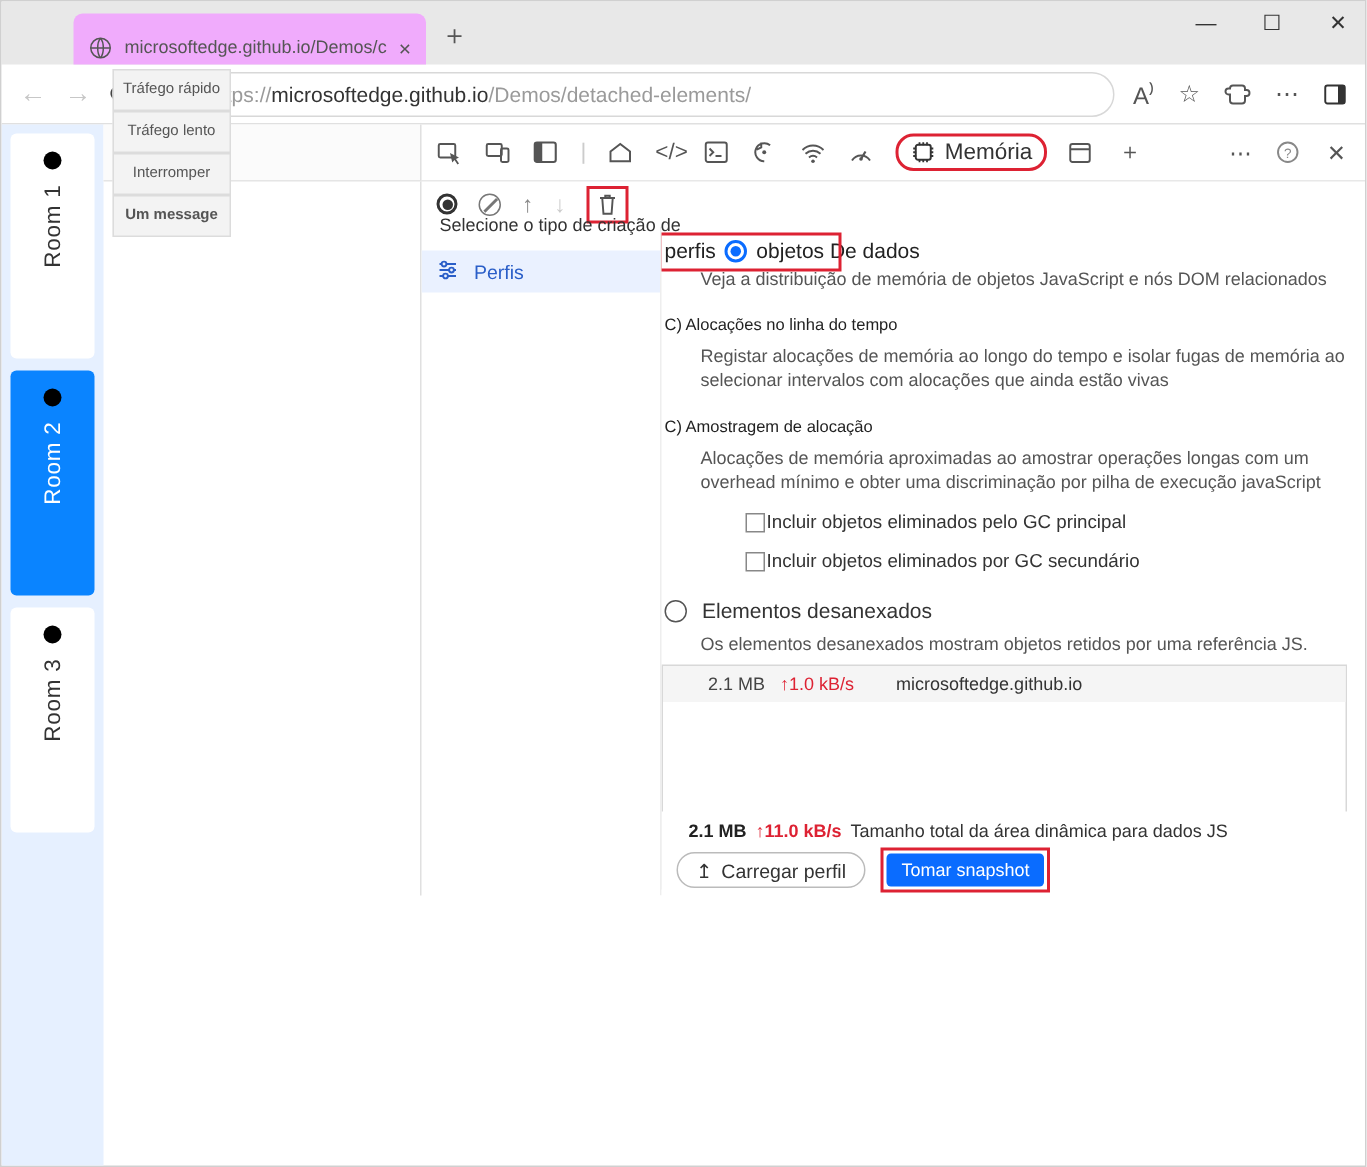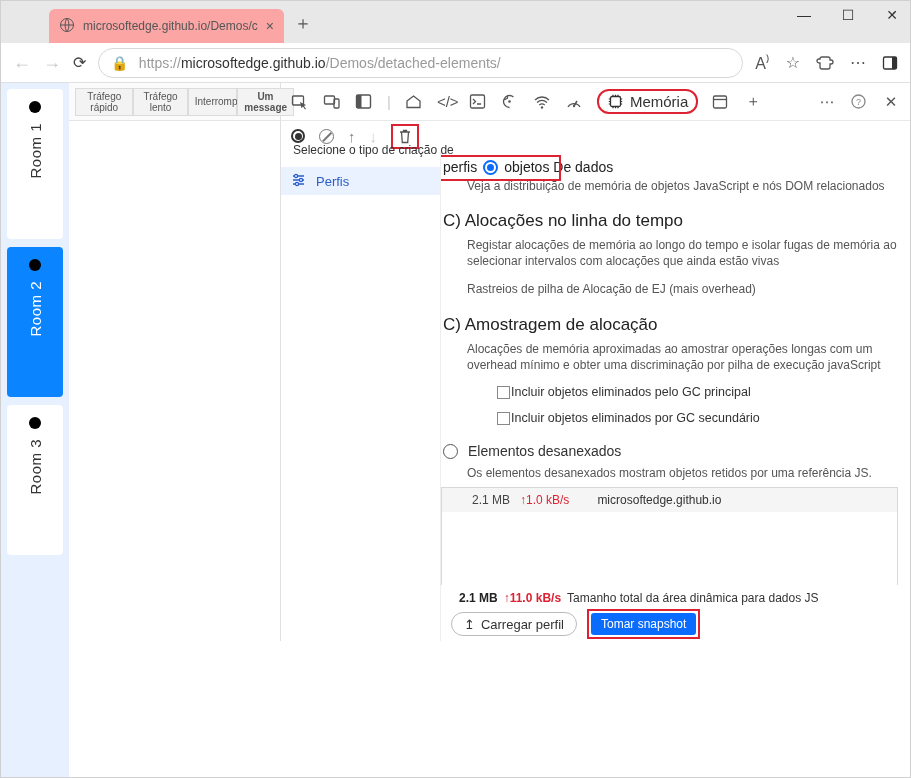--- a/index.html
+++ b/index.html
@@ -17,26 +17,25 @@
   
   .titlebar {
     height: 42px;
     background: #e8e8e8;
     display: flex;
     align-items: flex-end;
     position: relative;
   }
   .tab {
     margin-left: 48px;
-    background: #fca5a5;
+    background: #f0abfc;
     border-radius: 6px 6px 0 0;
     height: 34px;
     display: flex;
-    align-items: center;
-    padding: 1px 10px;
+    padding: 15px 10px;
     gap: 8px;
     min-width: 220px;
     color: #555;
     font-size: 12px;
   }
   .tab .globe { width:16px; height:16px; }
   .tab-close { color:#555; font-size:14px; margin-left:auto; }
   .newtab { margin-left:10px; margin-bottom:8px; color:#555; font-size:18px; }
   .win-controls {
     position:absolute; right:8px; top:6px; display:flex; gap:24px;
@@ -77,21 +76,21 @@
   .room .vlabel {
     writing-mode: vertical-rl; transform: rotate(180deg);
     font-size:15px; color:#333; letter-spacing:0.5px;
   }
   .room.selected .vlabel { color:#fff; }
   
   .pagerow {
     height:38px; display:flex; align-items:center; border-bottom:1px solid #e5e5e5;
     background:#fbfbfb; padding-left:6px;
   }
-  .tb-group { display:flex; }
+  .tb-group { display:flex;flex-direction:column; }
   .tb-btn {
     border:1px solid #dcdcdc; background:#f3f3f3; font-size:10px;
     color:#555; padding:2px 6px; text-align:center; line-height:11px;
     min-width:46px; height:28px;
   }
   
   .dt-toolbar {
     height:38px; display:flex; align-items:center; gap:14px;
     padding:0 10px; color:#555; font-size:15px;
     border-bottom:1px solid #e8e8e8;
@@ -142,21 +141,21 @@
     position:relative; display:flex; align-items:center; gap:6px;
     margin-left:2px; margin-top:2px; color:#222; font-size:14px;
   }
   .radio-blue {
     width:15px; height:15px; border:2px solid #0a6cff; border-radius:50%;
     display:inline-flex; align-items:center; justify-content:center;
   }
   .radio-blue::after { content:""; width:7px; height:7px; background:#0a6cff; border-radius:50%; }
   .snap-hl { position:absolute; left:-4px; top:-4px; width:122px; height:26px; border:2px solid #d23; pointer-events:none; }
   .desc { margin-left:26px; font-size:12px; color:#555; margin-top:4px; }
-  .section-h { margin-left:2px; margin-top:18px; font-size:17px; color:#222; }
+  .section-h { margin-left:2px; margin-top:18px; font-size:11px; color:#222; }
   .section-d { margin-left:26px; font-size:12px; color:#555; margin-top:6px; line-height:16px; }
   .chk-row { margin-left:56px; margin-top:12px; display:flex; align-items:center; gap:1px; font-size:12.5px; color:#333; }
   .chk { width:13px; height:13px; border:1px solid #888; background:#fff; }
   .radio-empty {
     width:15px; height:15px; border:1.5px solid #555; border-radius:50%;
     display:inline-block;
   }
   .detached-row { display:flex; align-items:center; gap:10px; margin-left:2px; margin-top:18px; }
   .vm-head { margin-top:20px; font-size:13px; color:#222; font-weight:400; }
   .vm-box {
@@ -388,21 +387,20 @@
             <div class="snapshot-row">
               <span>perfis</span>
               <span class="radio-blue"></span>
               <span>objetos De dados</span>
               <span class="snap-hl"></span>
             </div>
             <div class="desc">Veja a distribuição de memória de objetos JavaScript e nós DOM relacionados</div>
 
             <div class="section-h">C) Alocações no linha do tempo</div>
             <div class="section-d">Registar alocações de memória ao longo do tempo e isolar fugas de memória ao selecionar intervalos com alocações que ainda estão vivas</div>
-            <div class="section-d" style="margin-top:12px;">Rastreios de pilha de Alocação de EJ (mais overhead)</div>
 
             <div class="section-h">C) Amostragem de alocação</div>
             <div class="section-d">Alocações de memória aproximadas ao amostrar operações longas com um overhead mínimo e obter uma discriminação por pilha de execução javaScript</div>
 
             <div class="chk-row">
               <span class="chk"></span>
               <span>Incluir objetos eliminados pelo GC principal</span>
             </div>
             <div class="chk-row">
               <span class="chk"></span>

